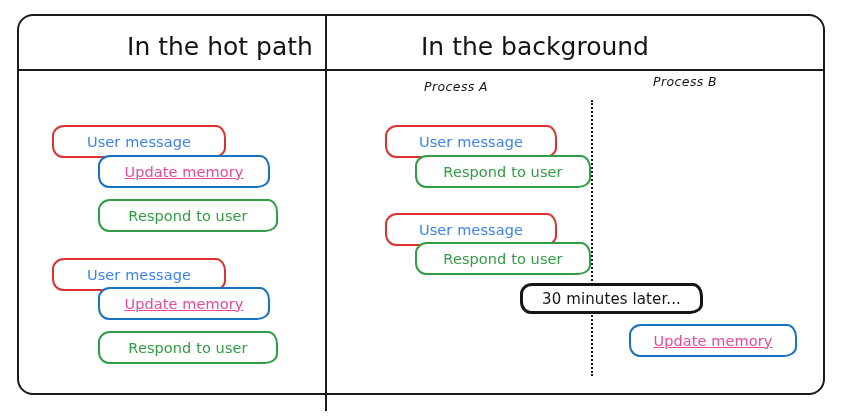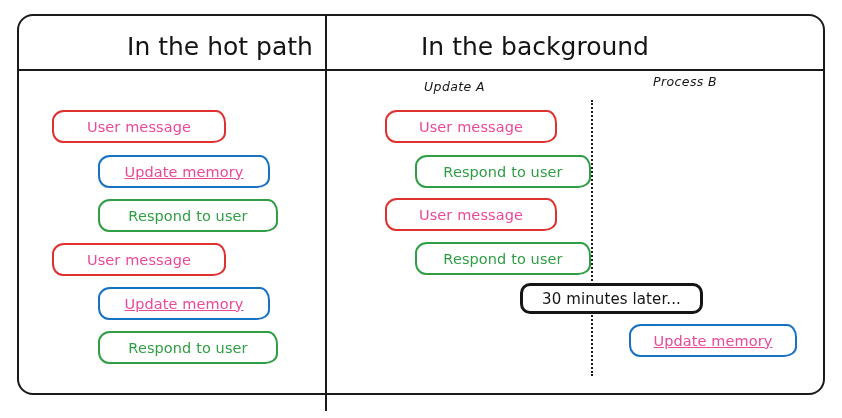--- a/index.html
+++ b/index.html
@@ -108,21 +108,21 @@
     align-items: center;
     justify-content: center;
     font-family: "DejaVu Sans", sans-serif;
     font-size: 14.5px;
     font-weight: 400;
     white-space: nowrap;
     letter-spacing: .1px;
     
     border-radius: 12px 10px 13px 11px / 11px 13px 10px 12px;
   }
-  .chip.red   { border-color: #e03131; color: #ec4899; }
+  .chip.red   { border-color: #e03131; color: #3b82f6; margin-top: 15px; }
   .chip.blue  { border-color: #1971c2; color: #ec4899; text-decoration: underline; }
   .chip.green { border-color: #2f9e44; color: #2f9e44; text-align: right; }
   .chip.black {
     border-color: #151515;
     color: #151515;
     border-width: 3px;
     font-size: 15px;
   }
 </style>
 </head>
@@ -142,30 +142,30 @@
   <div class="chip blue" style="left:98px;  top:155px; width:172px; height:33px;">Update memory</div>
 
   <div class="chip green" style="left:98px;  top:199px; width:180px; height:33px;">Respond to user</div>
 
   <div class="chip red" style="left:52px;  top:243px; width:174px; height:33px;">User message</div>
 
   <div class="chip blue" style="left:98px;  top:287px; width:172px; height:33px;">Update memory</div>
 
   <div class="chip green" style="left:98px;  top:331px; width:180px; height:33px;">Respond to user</div>
 
-  <div class="process-label" id="proc-a">Update A</div>
+  <div class="process-label" id="proc-a">Process A</div>
   <div class="process-label" id="proc-b">Process B</div>
 
   <div class="dotted-divider"></div>
 
   <div class="chip red" style="left:385px; top:110px; width:172px; height:33px;">User message</div>
 
   <div class="chip green" style="left:415px; top:155px; width:176px; height:33px;">Respond to user</div>
 
   <div class="chip red" style="left:385px; top:198px; width:172px; height:33px;">User message</div>
 
   <div class="chip green" style="left:415px; top:242px; width:176px; height:33px;">Respond to user</div>
 
-  <div class="chip black" style="left:520px; top:283px; width:183px; height:31px;border-radius:10px;">30 minutes later...</div>
+  <div class="chip black" style="left:520px; top:283px; width:183px; height:31px;">30 minutes later...</div>
 
   <div class="chip blue" style="left:629px; top:324px; width:168px; height:33px;">Update memory</div>
 
 </div>
 
 </body></html>

